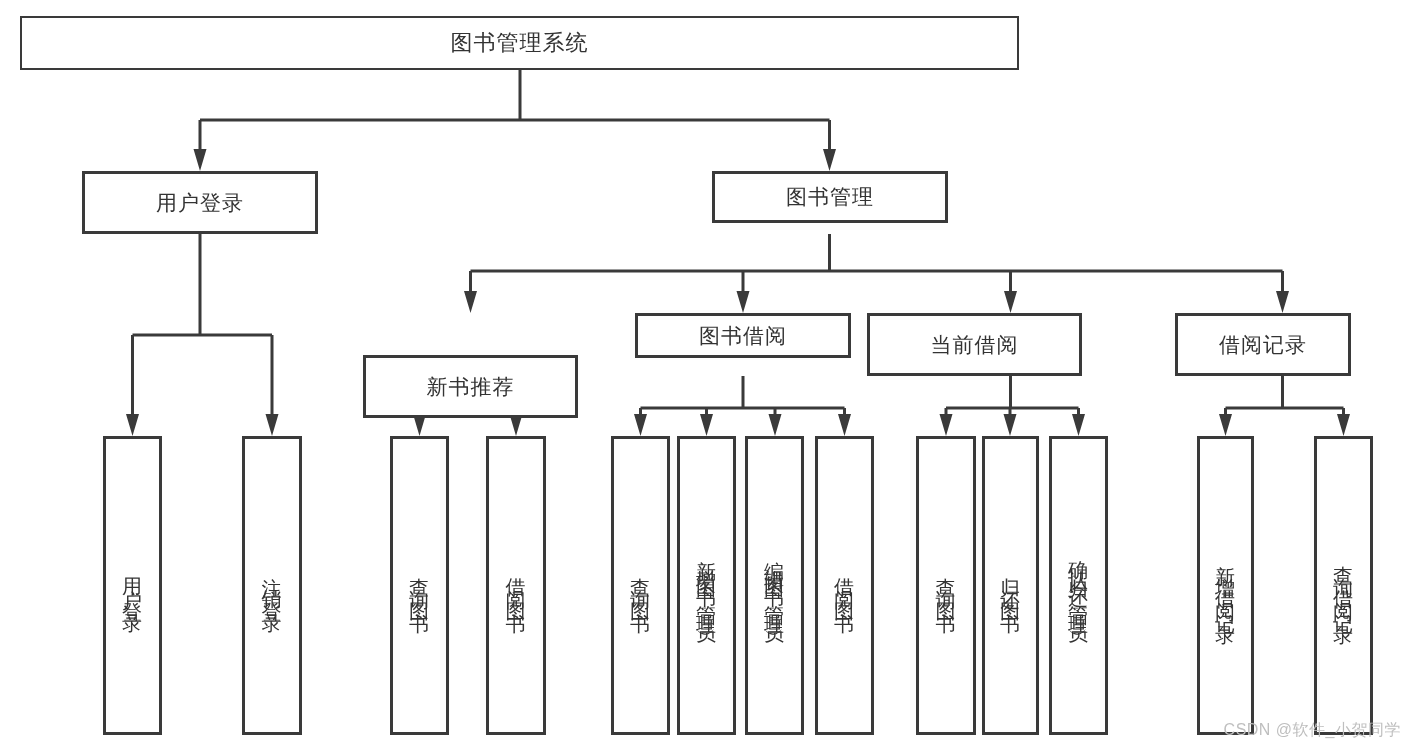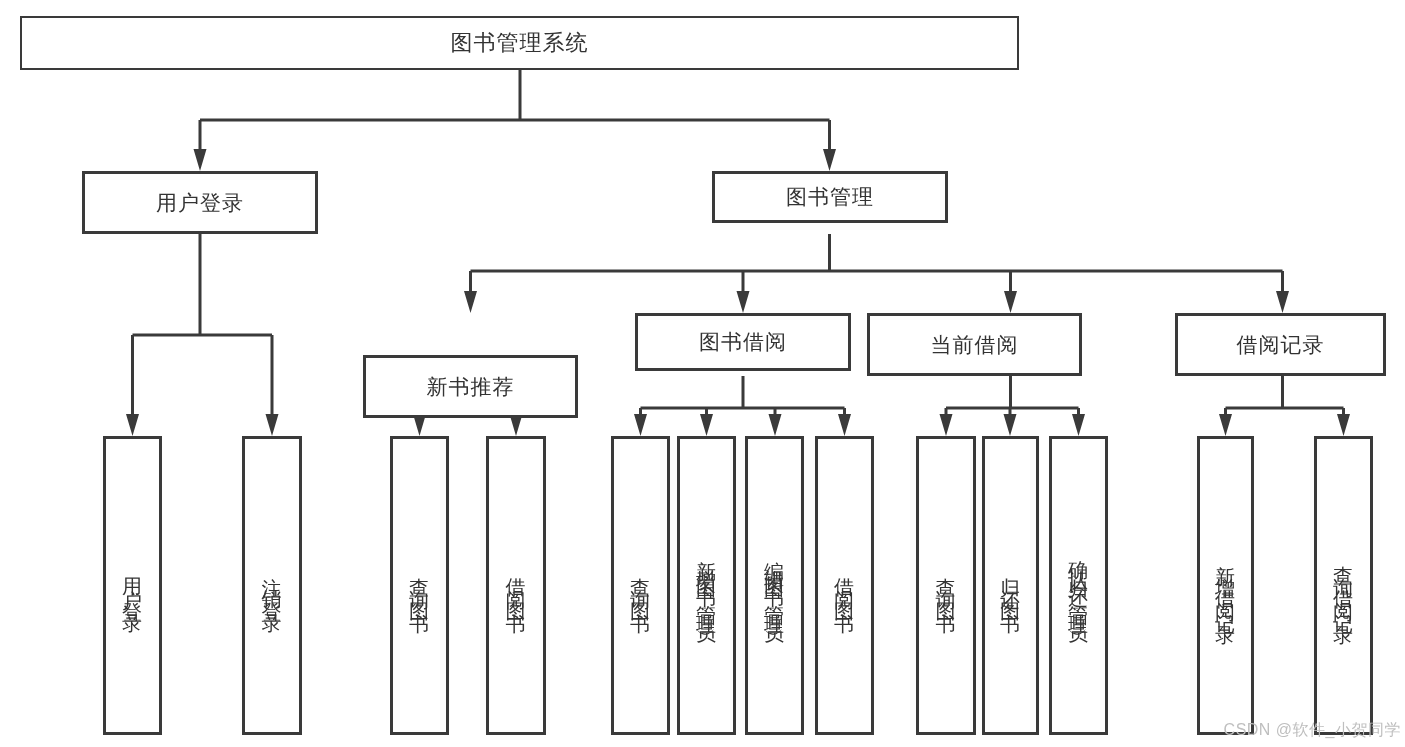--- a/index.html
+++ b/index.html
@@ -97,23 +97,23 @@
       <path d="M1225.5,436 L1219,414 L1232,414 Z M1343.5,436 L1337,414 L1350,414 Z" fill="#3a3a3a" stroke="none"></path>
     </g>
   </svg>
 
   <div class="box root-box" style="left:20px; top:16px; width:999px; height:54px;">图书管理系统</div>
 
   <div class="box h-box" style="left:82px; top:171px; width:236px; height:63px;">用户登录</div>
   <div class="box h-box" style="left:712px; top:171px; width:236px; height:52px;">图书管理</div>
 
   <div class="box h-box" style="left:363px; top:313px; width:215px; height:63px;margin-top:42px;">新书推荐</div>
-  <div class="box h-box" style="left:635px; top:313px; width:216px; height:58px;">图书借阅</div>
+  <div class="box h-box" style="left:635px; top:313px; width:216px; height:45px;">图书借阅</div>
   <div class="box h-box" style="left:867px; top:313px; width:215px; height:63px;">当前借阅</div>
-  <div class="box h-box" style="left:1175px; top:313px; width:211px; height:63px;">借阅记录</div>
+  <div class="box h-box" style="left:1175px; top:313px; width:176px; height:63px;">借阅记录</div>
 
   <div class="box v-box" style="left:103px; top:436px; width:59px; height:299px;">用户登录</div>
   <div class="box v-box" style="left:242px; top:436px; width:60px; height:299px;">注销登录</div>
 
   <div class="box v-box" style="left:390px; top:436px; width:59px; height:299px;">查询图书</div>
   <div class="box v-box" style="left:486px; top:436px; width:60px; height:299px;">借阅图书</div>
 
   <div class="box v-box" style="left:611px; top:436px; width:59px; height:299px;">查询图书</div>
   <div class="box v-box tight" style="left:677px; top:436px; width:59px; height:299px;">新增图书（管理员）</div>
   <div class="box v-box tight" style="left:745px; top:436px; width:59px; height:299px;">编辑图书（管理员）</div>

